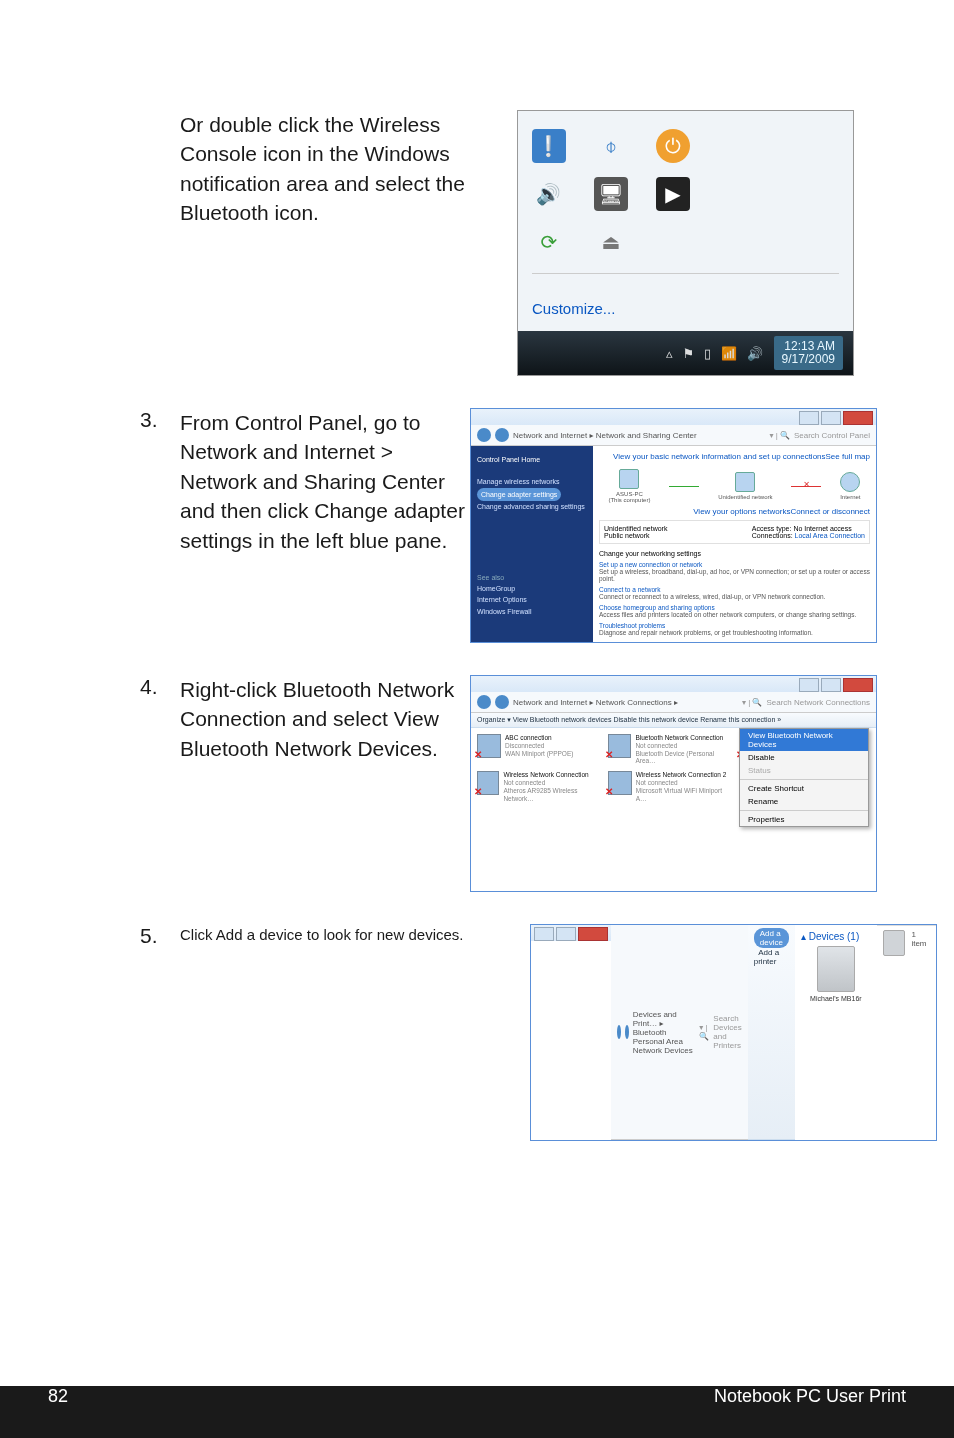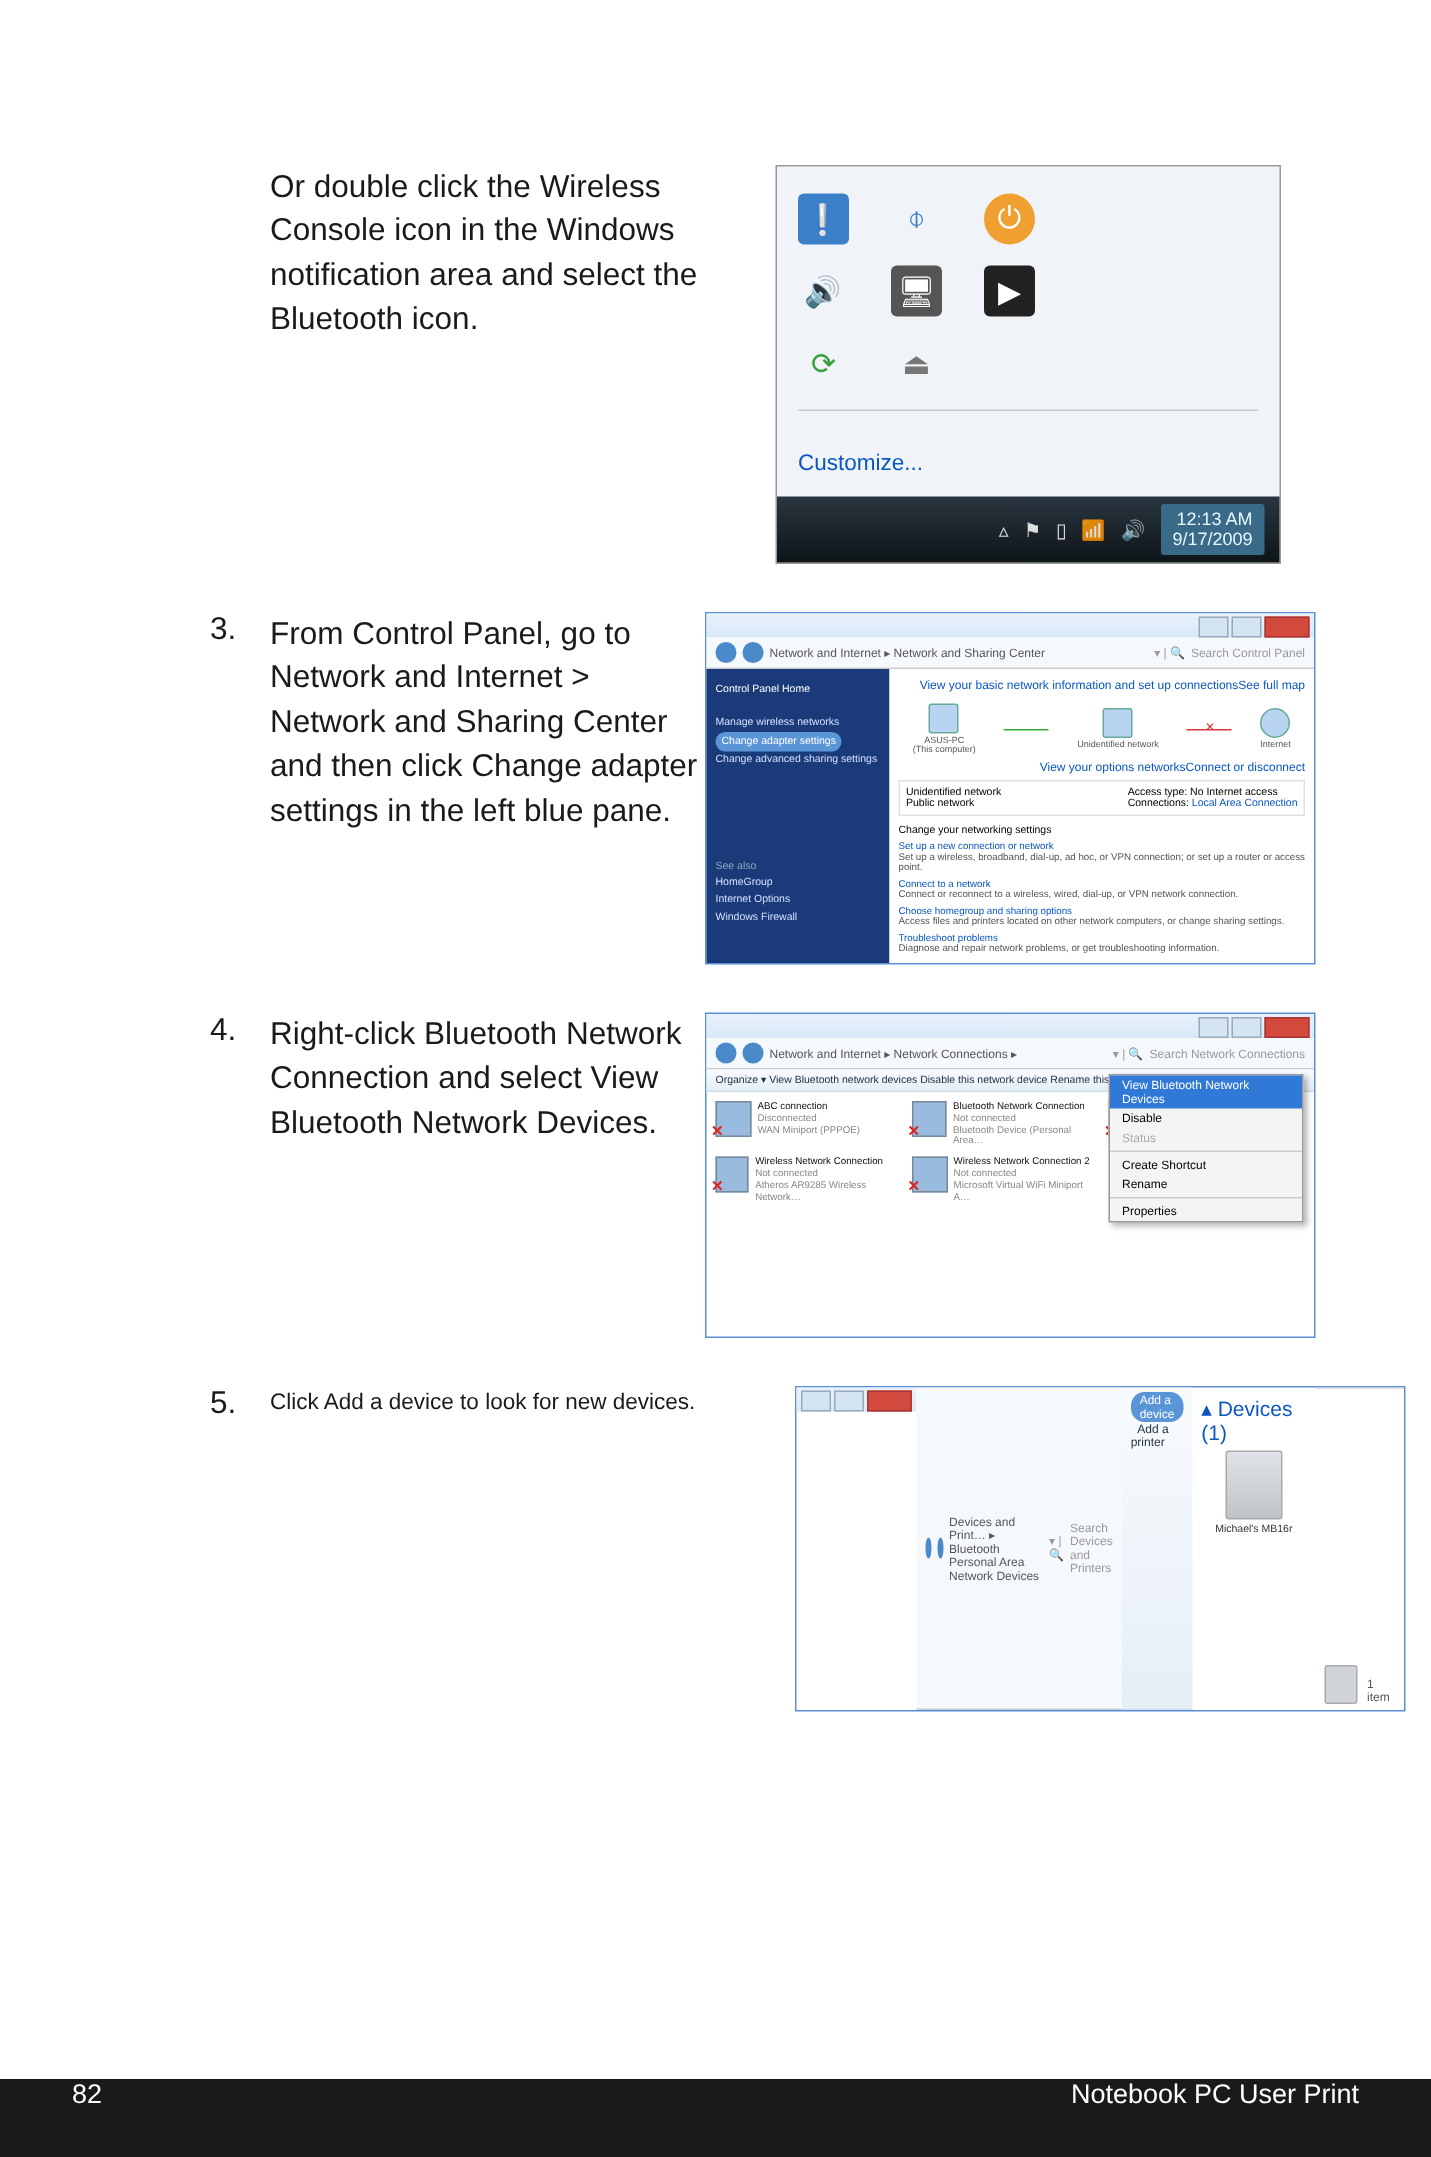--- a/index.html
+++ b/index.html
@@ -59,24 +59,24 @@
   .ctx div{padding:2px 8px}
   .ctx .hl{background:#3179d6;color:#fff}
   .ctx .sep2{border-top:1px solid #ccc;margin:2px 0;padding:0;height:0}
   .s3-wrap{position:relative}
 
   
   .s4{width:405px;font-size:8px;border:1px solid #5a8fd8;background:#fff;height:215px;display:flex;flex-direction:row}
   .s4-tool{background:linear-gradient(#f8fbfe,#e6eef6);padding:3px 6px;color:#234;border-bottom:1px solid #cde;font-size:8px}
   .addhl{background:#5a95d8;color:#fff;border-radius:9px;padding:1px 6px;display:inline-block}
   .s4-body{flex:1;padding:6px}
-  .sec-lbl{color:#0a57c2;font-size:14px;margin-bottom:4px}
+  .sec-lbl{color:#0a57c2;font-size:10px;margin-bottom:4px}
   .dev{display:flex;flex-direction:column;align-items:center;width:70px;font-size:7px;color:#333}
   .dev-icon{width:36px;height:44px;background:linear-gradient(#e0e4e8,#c0c4c8);border:1px solid #aaa;border-radius:2px;margin-bottom:3px}
-  .s4-foot{border-top:1px solid #ddd;padding:4px 6px;display:flex;align-items:flex-end;gap:6px;color:#555}
+  .s4-foot{border-top:1px solid #ddd;padding:4px 6px;display:flex;align-items:flex-start;gap:6px;color:#555}
   .foot-icn{width:24px;height:24px;background:#d0d4d8;border:1px solid #aaa;border-radius:2px}
 
   .footer{position:absolute;bottom:0;left:0;right:0;height:52px;background:#1a1a1a;color:#fff;display:flex;align-items:flex-start;justify-content:space-between;padding:0 48px;font-size:18px}
 </style>
 </head>
 <body>
 
 <div class="page">
   <div class="content">
 
@@ -251,21 +251,21 @@
               </div>
             <div class="conn">
                 <div class="conn-icon redx"></div>
                 <div>
                   <div class="conn-name">Wireless Network Connection 2</div>
                   <div class="conn-sub">Not connected</div>
                   <div class="conn-sub">Microsoft Virtual WiFi Miniport A…</div>
                 </div>
               </div>
           </div>
-          <div class="ctx" style="top:40px;left:268px">
+          <div class="ctx" style="top:52px;left:268px">
             <div class="hl">View Bluetooth Network Devices</div>
             <div>Disable</div>
             <div style="color:#aaa">Status</div>
             <div class="sep2"></div>
             <div>Create Shortcut</div>
             <div>Rename</div>
             <div class="sep2"></div>
             <div>Properties</div>
           </div>
         </div>

